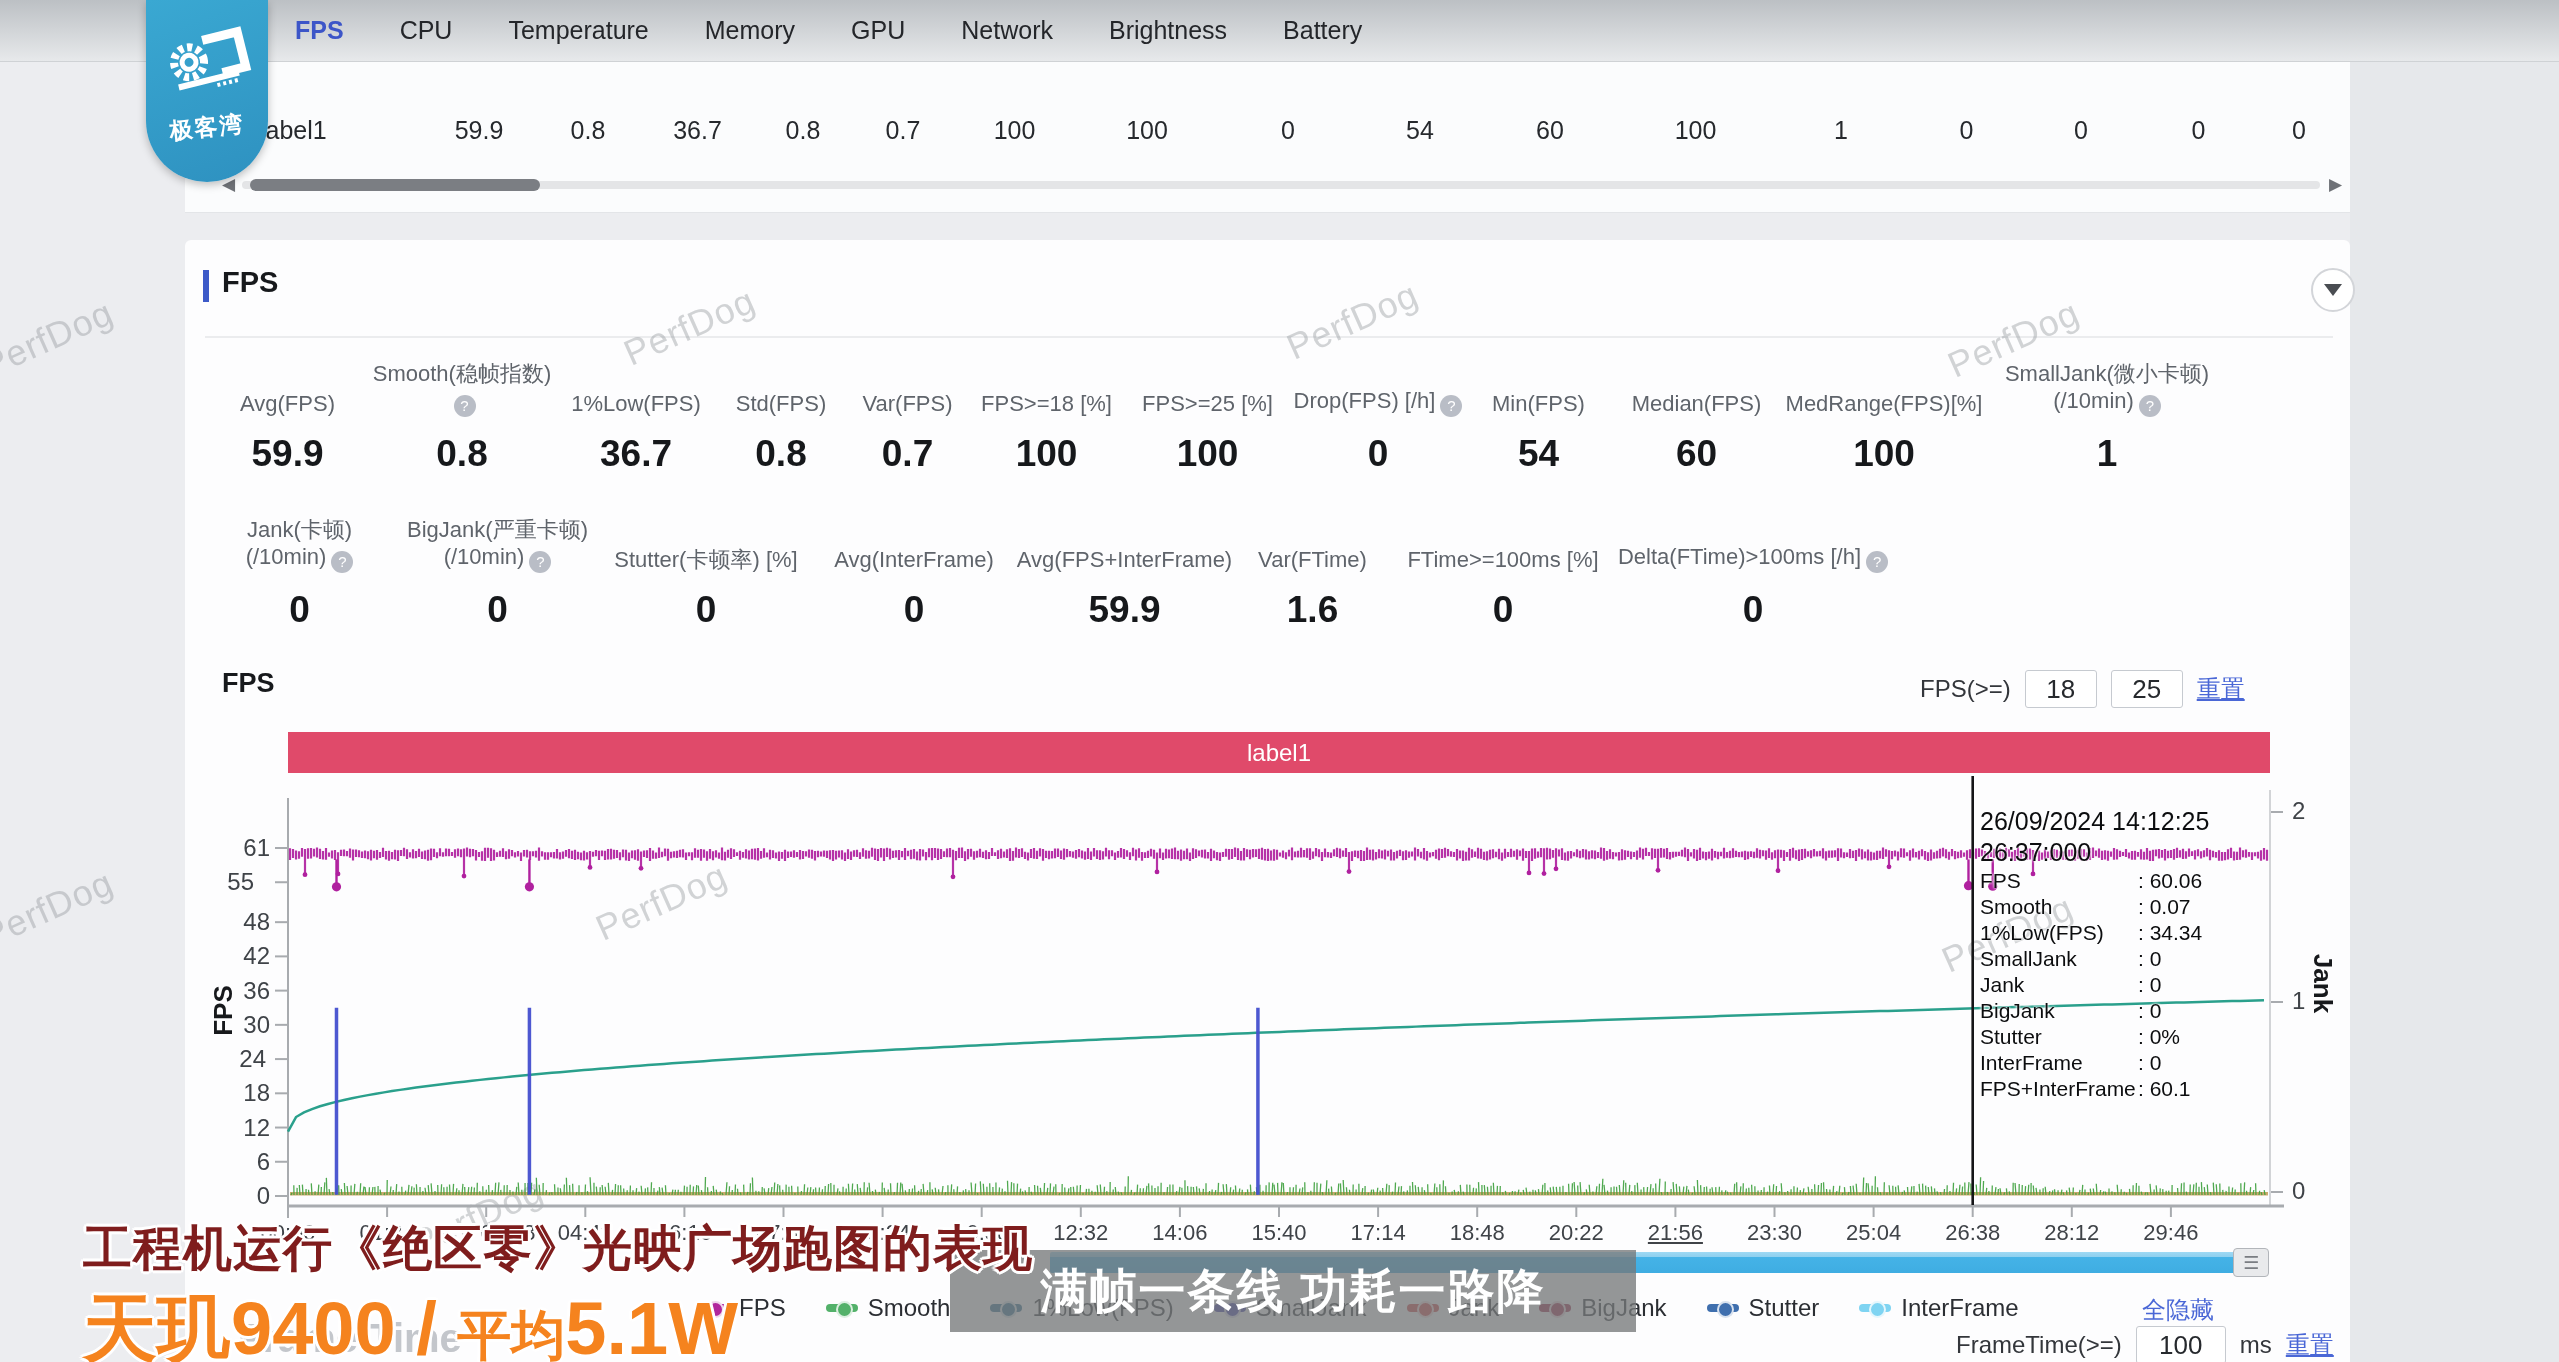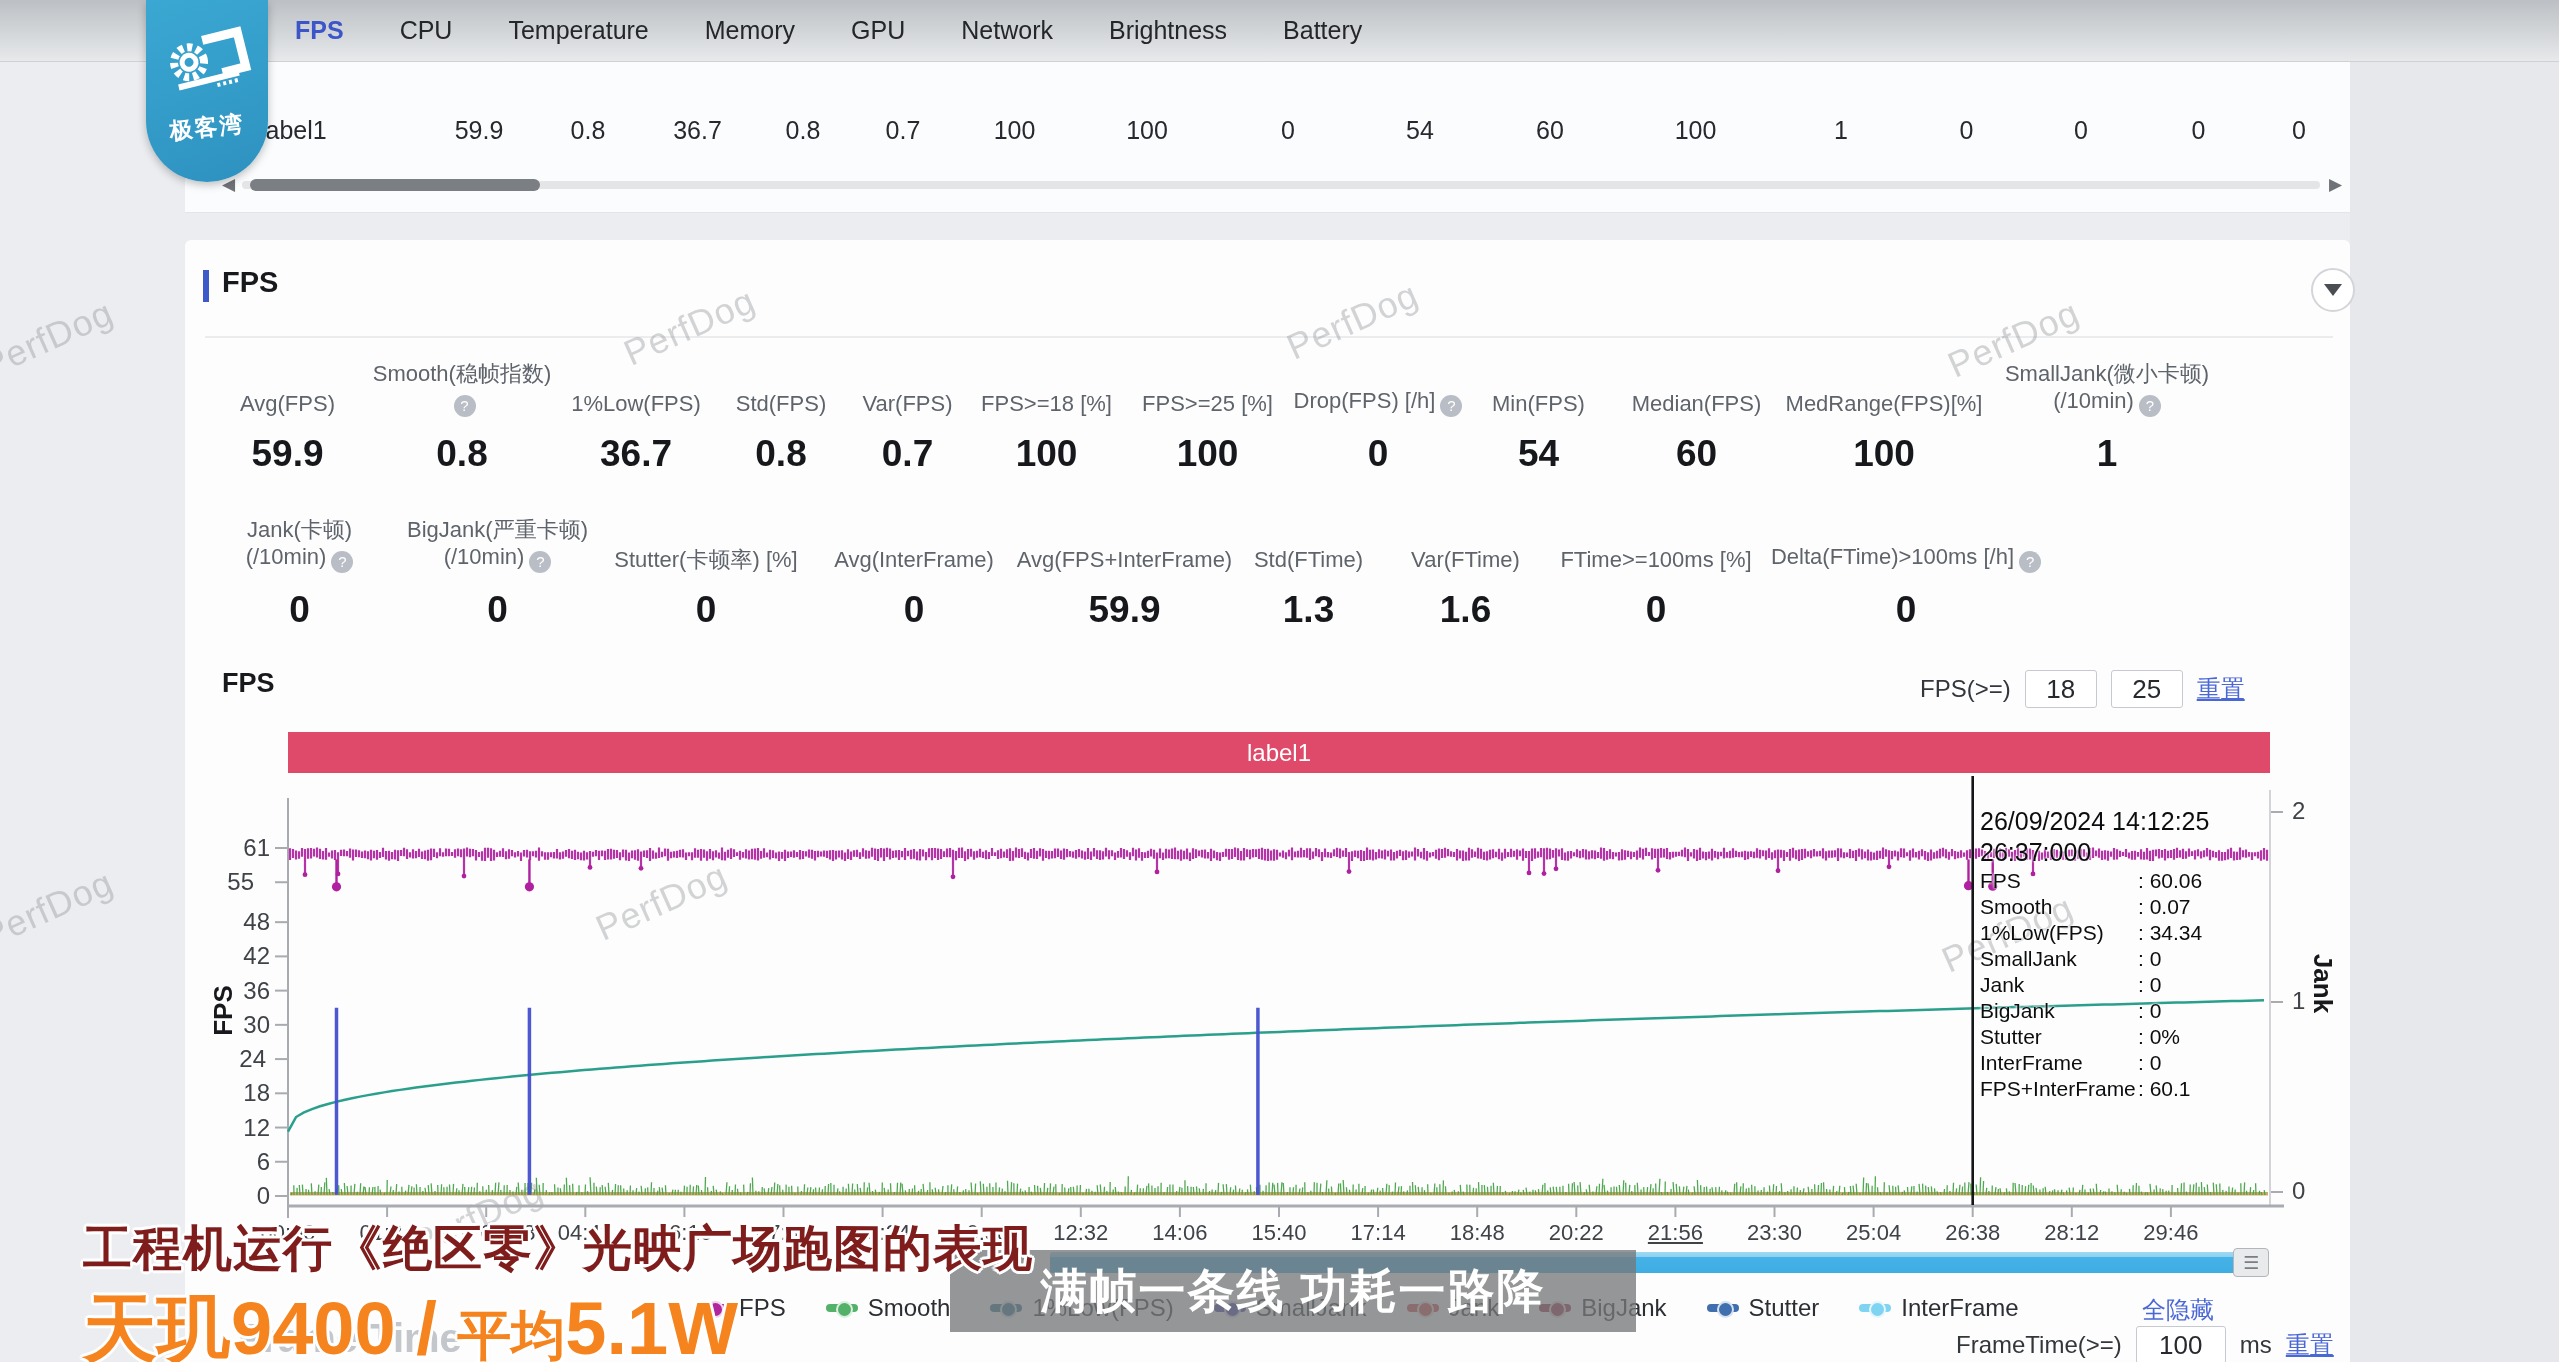--- a/index.html
+++ b/index.html
@@ -289,26 +289,20 @@
         <div class="m-label">
           <div><span>Avg(InterFrame)</span></div>
         </div>
         <div class="m-value">0</div>
       </div>
       <div class="metric" style="width: 215px;">
         <div class="m-label">
           <div><span>Avg(FPS+InterFrame)</span></div>
         </div>
         <div class="m-value">59.9</div>
-      </div>
-      <div class="metric" style="width: 153px;">
-        <div class="m-label">
-          <div><span>Std(FTime)</span></div>
-        </div>
-        <div class="m-value">1.3</div>
       </div>
       <div class="metric" style="width: 161px;">
         <div class="m-label">
           <div><span>Var(FTime)</span></div>
         </div>
         <div class="m-value">1.6</div>
       </div>
       <div class="metric" style="width: 220px;">
         <div class="m-label">
           <div><span>FTime&gt;=100ms [%]</span></div>

